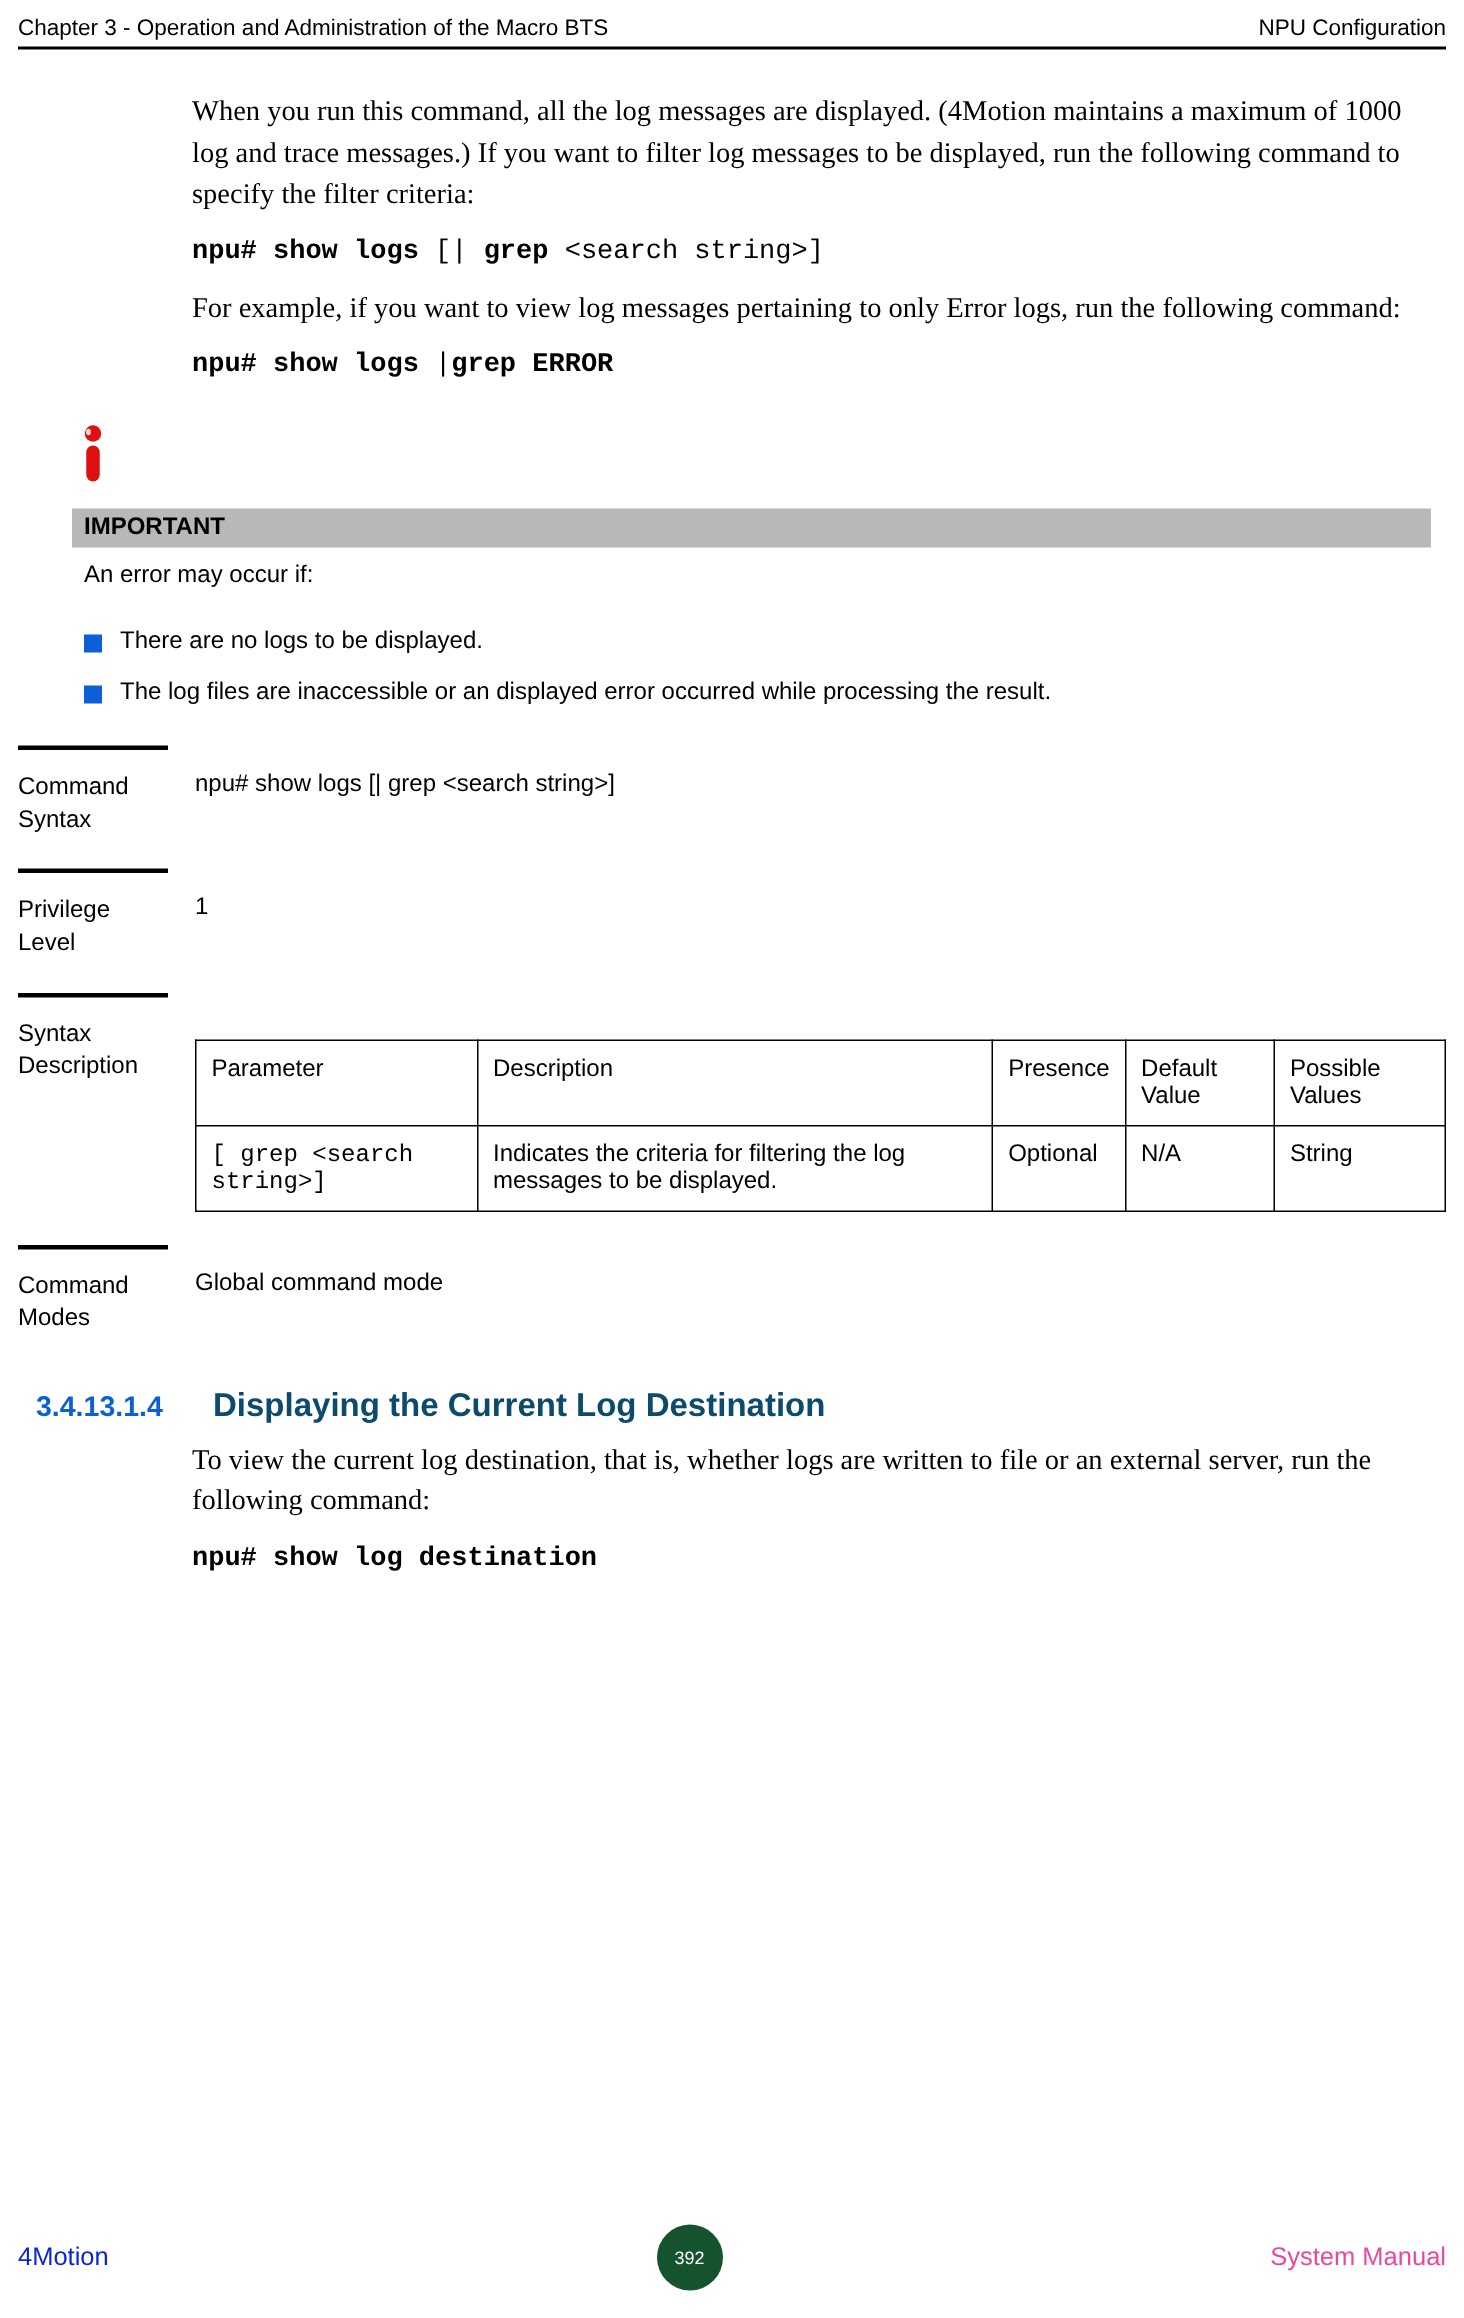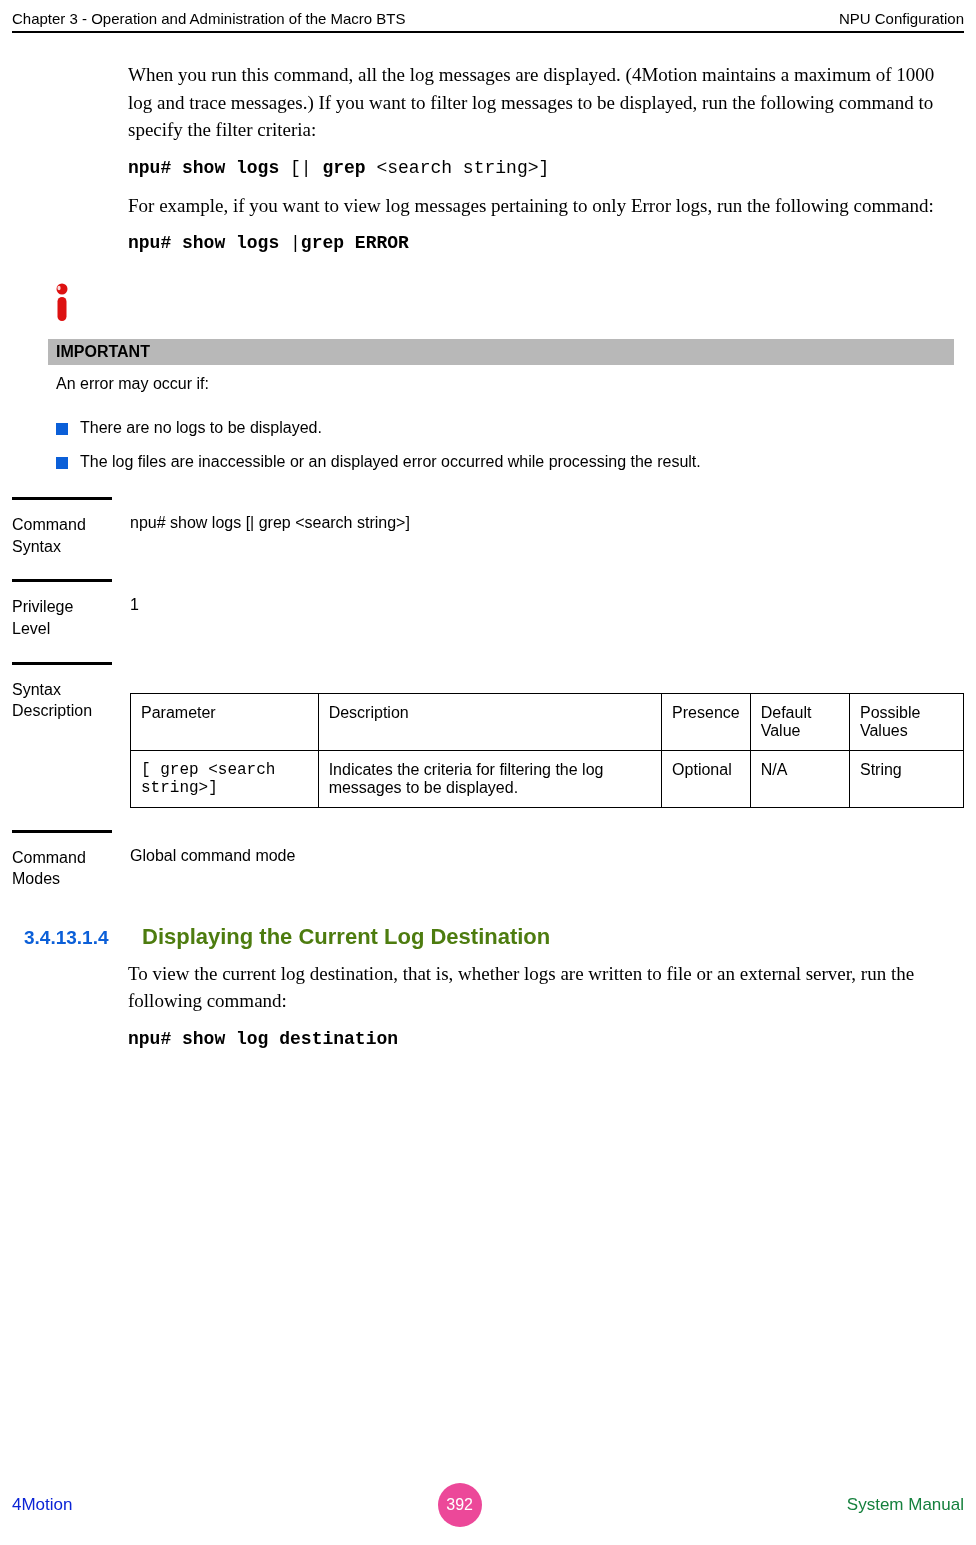--- a/index.html
+++ b/index.html
@@ -32,26 +32,26 @@
   .section-rule { height: 3px; background: #000; margin: 22px 12px 0 12px; width: 100px; }
   .section-rule-first { margin-top: 8px; }
 
   .sd-body { padding-top: 14px; }
   table.params { width: 100%; border-collapse: collapse; font-family: Arial, Helvetica, sans-serif; font-size: 16px; }
   table.params th, table.params td { border: 1px solid #000; text-align: left; vertical-align: top; padding: 10px 10px; font-weight: normal; }
   table.params .param-mono { font-family: 'Courier New', Courier, monospace; }
 
   .heading-row { display: flex; gap: 18px; margin: 34px 12px 10px 24px; align-items: baseline; }
   .heading-num { font-family: Arial, Helvetica, sans-serif; font-weight: bold; font-size: 19px; color: #0b5fd8; width: 100px; }
-  .heading-title { font-family: Arial, Helvetica, sans-serif; font-weight: bold; font-size: 22px; color: #4d7c0f; }
+  .heading-title { font-family: Arial, Helvetica, sans-serif; font-weight: bold; font-size: 22px; color: #0c4a6e; }
 
   .footer { position: absolute; bottom: 18px; left: 0; right: 0; display: flex; align-items: center; justify-content: space-between; padding: 0 12px; }
   .footer-left { color: #0b24d6; font-family: Arial, Helvetica, sans-serif; font-size: 17px; }
-  .footer-right { color: #15803d; font-family: Arial, Helvetica, sans-serif; font-size: 17px; }
-  .page-badge { width: 44px; height: 44px; border-radius: 50%; background: #ec4899; color: #fff; display: flex; align-items: center; justify-content: center; font-family: Arial, Helvetica, sans-serif; font-size: 16px; }
+  .footer-right { color: #ec4899; font-family: Arial, Helvetica, sans-serif; font-size: 17px; }
+  .page-badge { width: 44px; height: 44px; border-radius: 50%; background: #14532d; color: #fff; display: flex; align-items: center; justify-content: center; font-family: Arial, Helvetica, sans-serif; font-size: 12px; }
 
   .i-icon svg { display: block; }
 </style>
 </head>
 <body>
 <div class="page">
 
   <div class="header">
     <div class="header-left">Chapter 3 - Operation and Administration of the Macro BTS</div>
     <div class="header-right">NPU Configuration</div>

